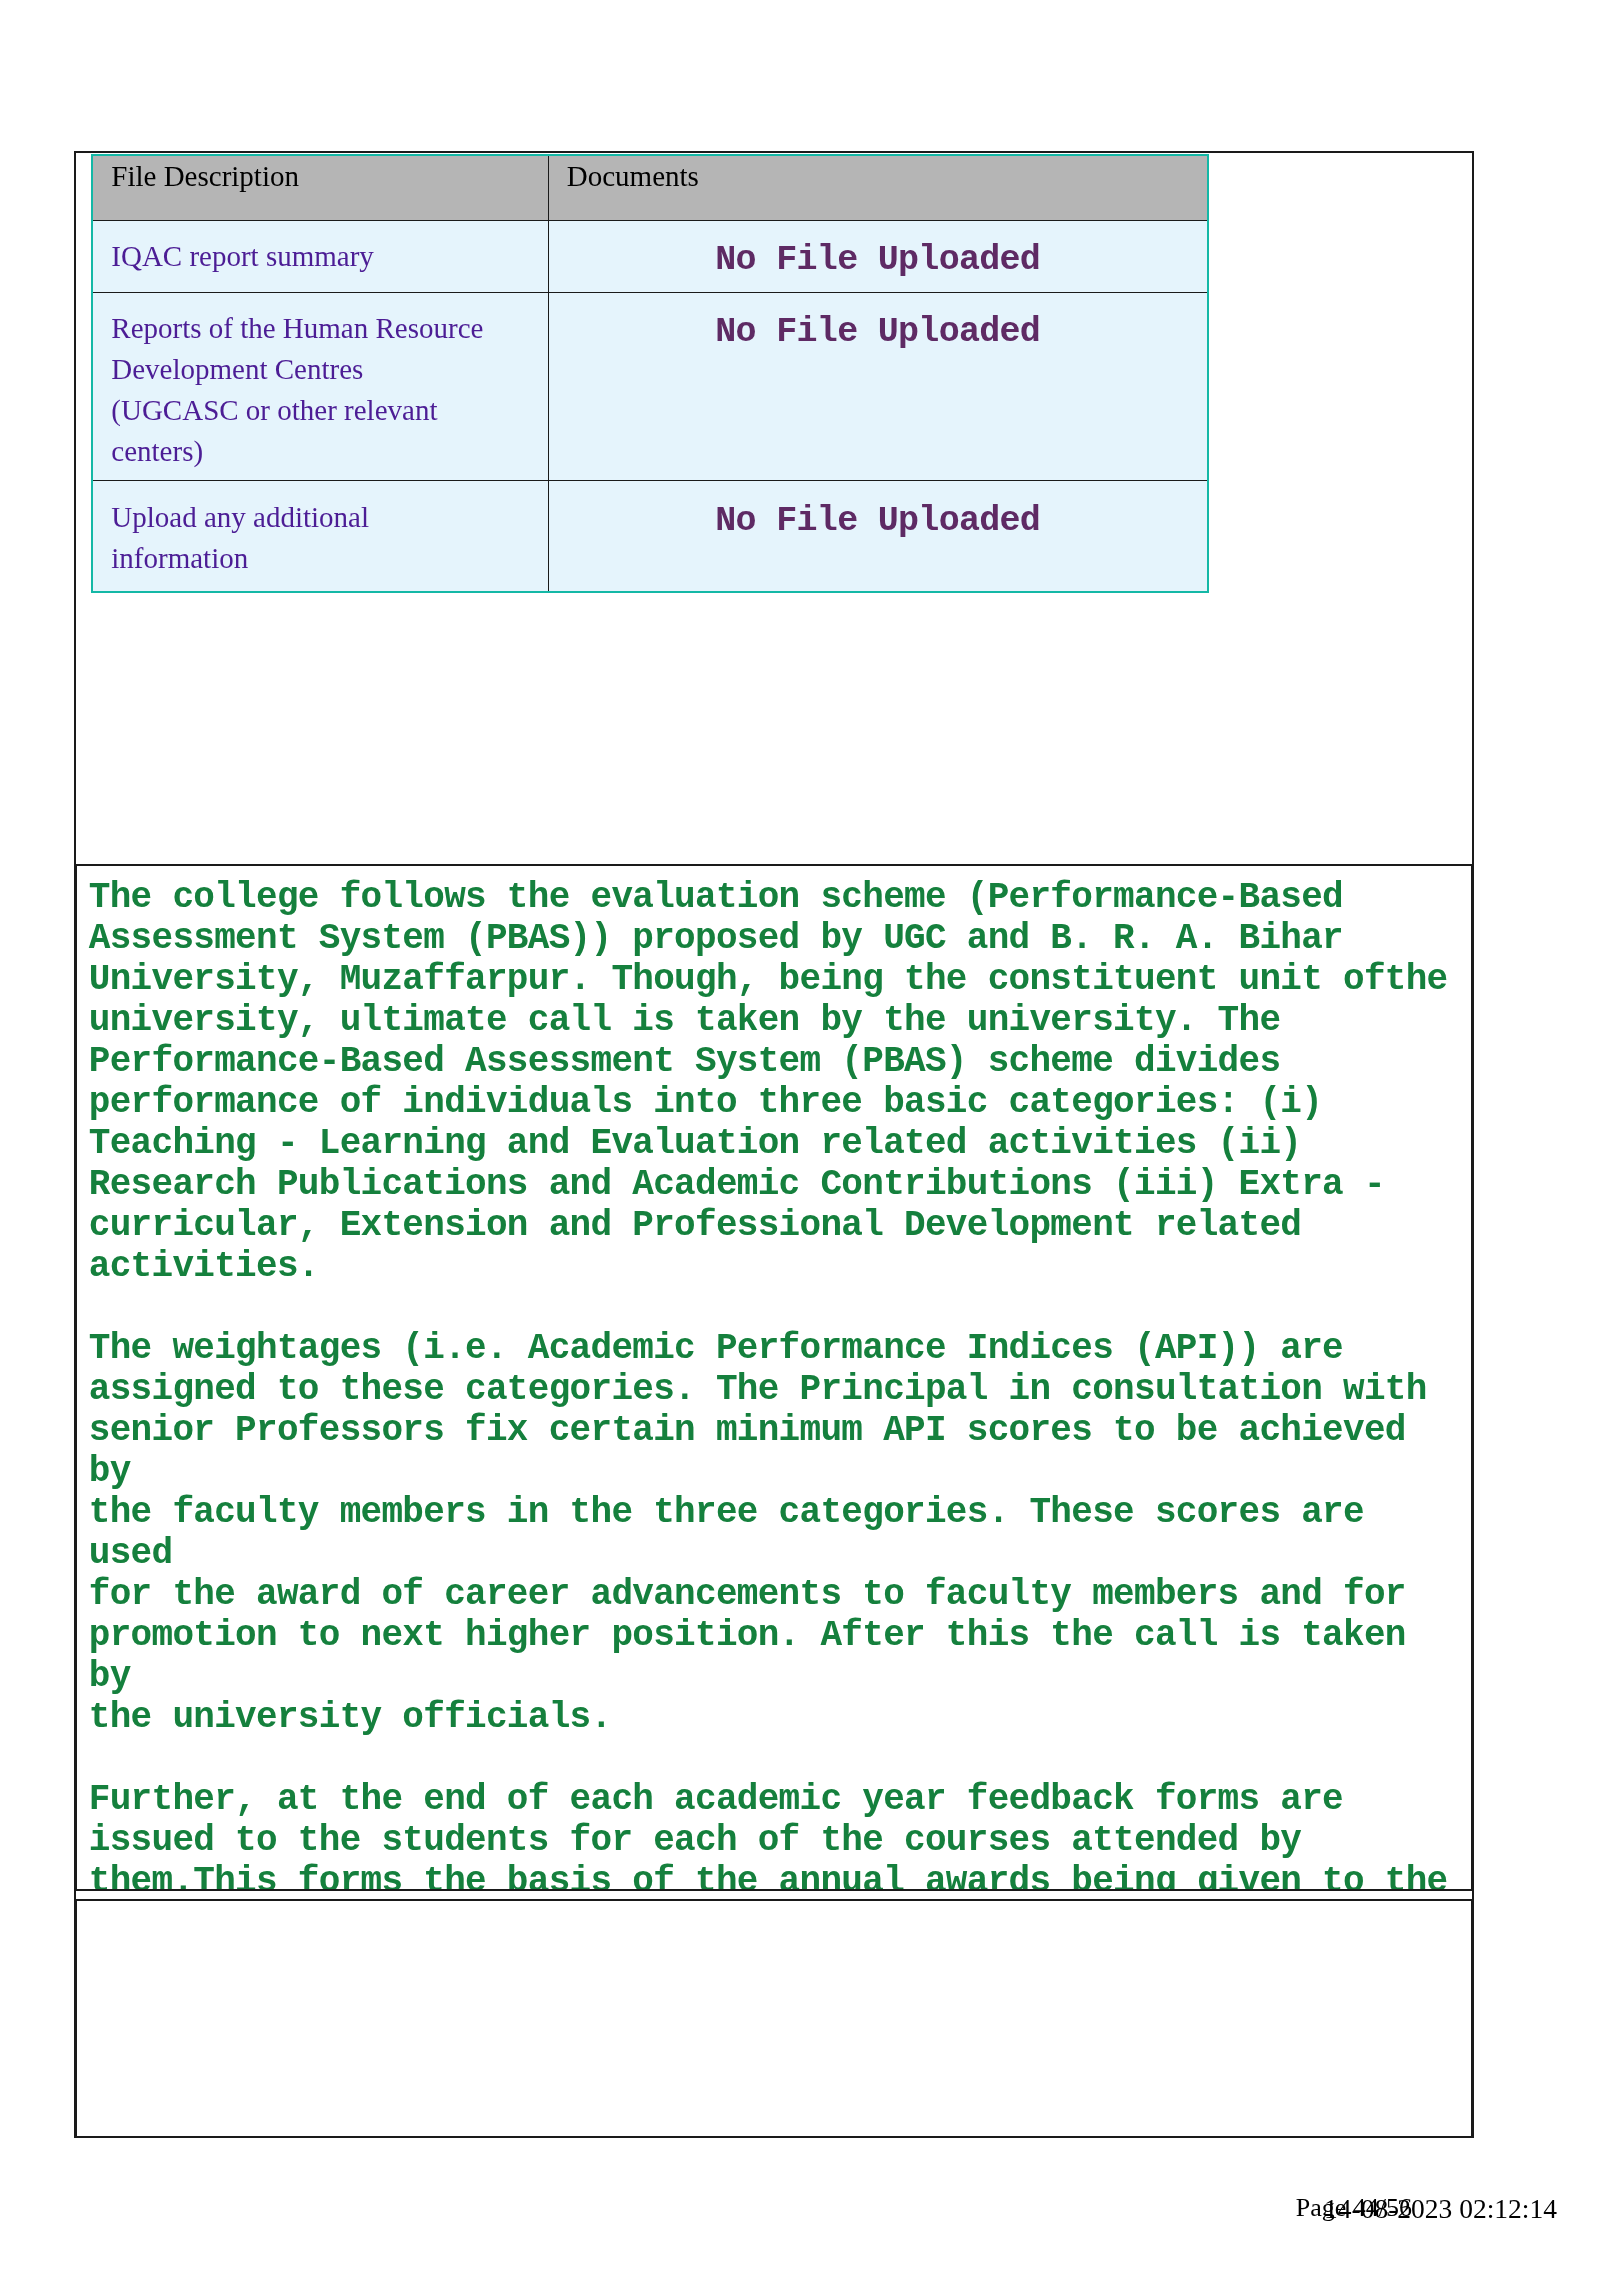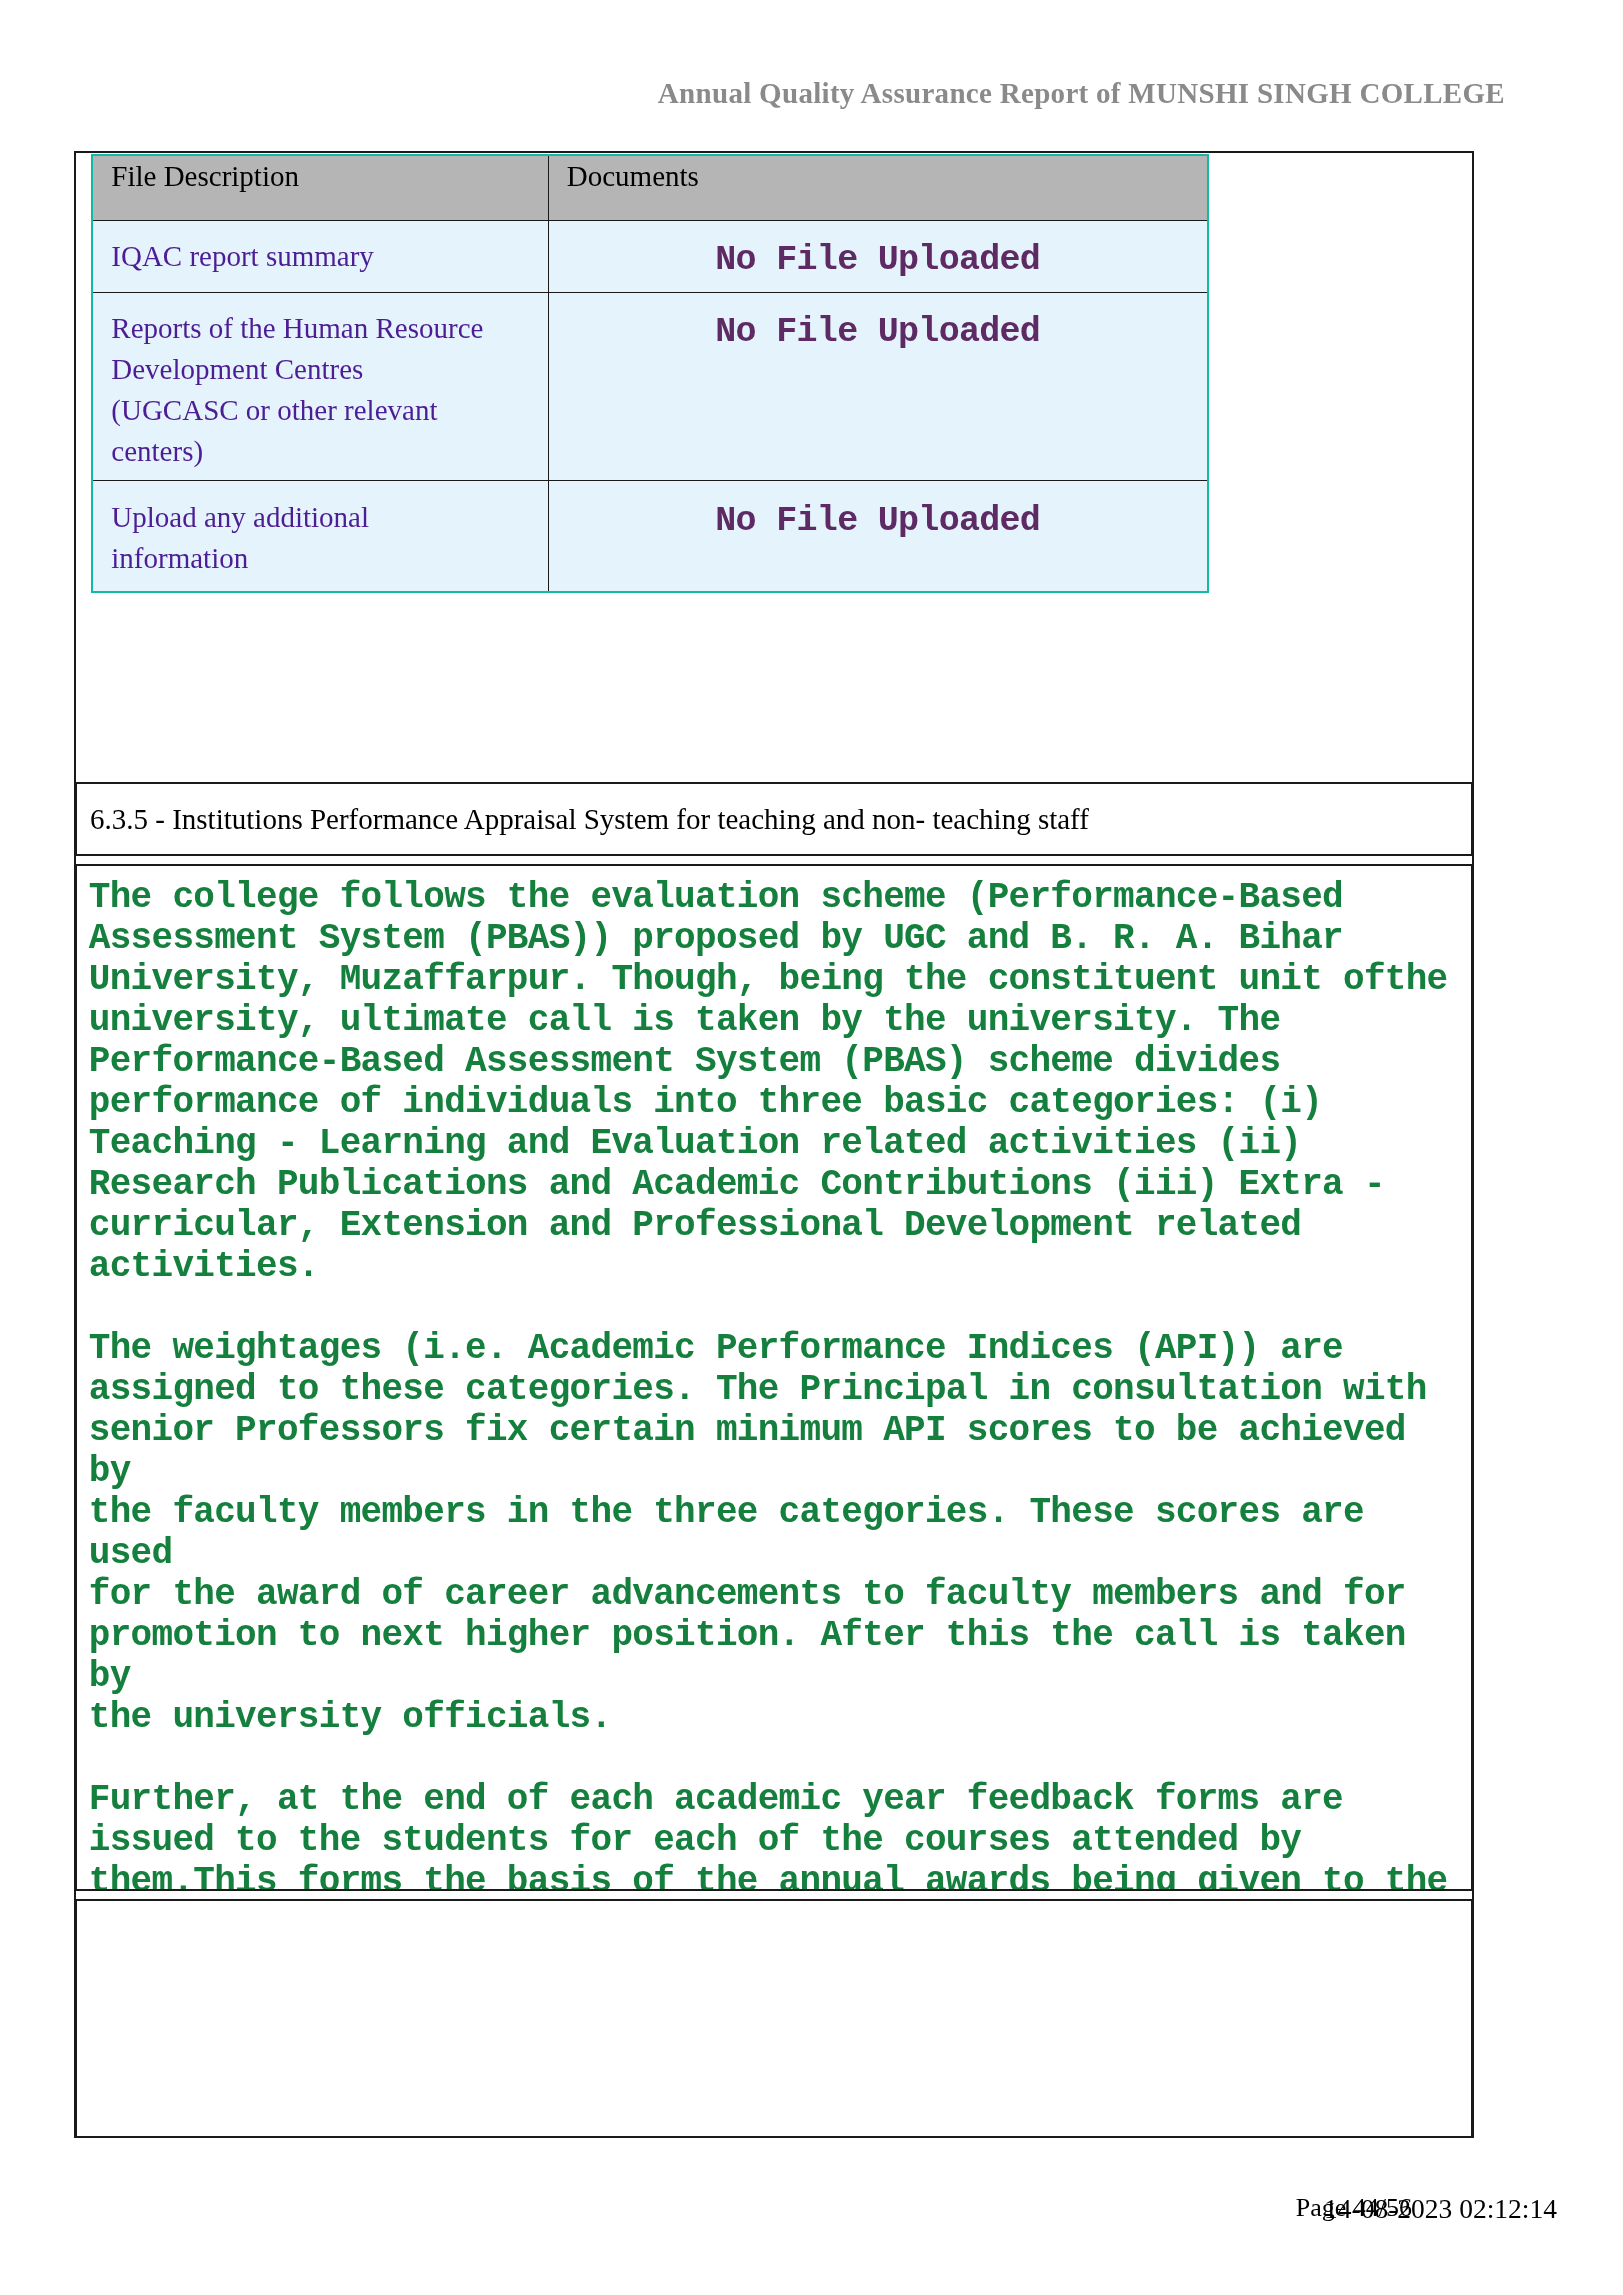--- a/index.html
+++ b/index.html
@@ -91,21 +91,20 @@
   .footer-time{
     position:absolute;right:66px;top:2193px;
     font-size:27.5px;color:#000000;white-space:nowrap;
   }
 </style>
 </head>
 <body>
 
 <div class="page">
 
-  <div class="report-header">Annual Quality Assurance Report of MUNSHI SINGH COLLEGE</div>
 
   <div class="outer-frame"></div>
 
   <table class="upload-table">
     <colgroup>
         <col class="col-desc">
         <col>
       </colgroup>
     <thead>
       <tr>
@@ -132,23 +131,20 @@
       <tr class="row-3">
         <td class="desc-cell">Upload any additional
 information</td>
         <td class="doc-cell">
           <span class="no-file">No File Uploaded</span>
         </td>
       </tr>
     </tbody>
   </table>
 
-  <div class="section-title">
-    <span>6.3.5 - Institutions Performance Appraisal System for teaching and non- teaching staff</span>
-  </div>
 
   <div class="section-body">The college follows the evaluation scheme (Performance-Based
 Assessment System (PBAS)) proposed by UGC and B. R. A. Bihar
 University, Muzaffarpur. Though, being the constituent unit ofthe
 university, ultimate call is taken by the university. The
 Performance-Based Assessment System (PBAS) scheme divides
 performance of individuals into three basic categories: (i)
 Teaching - Learning and Evaluation related activities (ii)
 Research Publications and Academic Contributions (iii) Extra -
 curricular, Extension and Professional Development related

